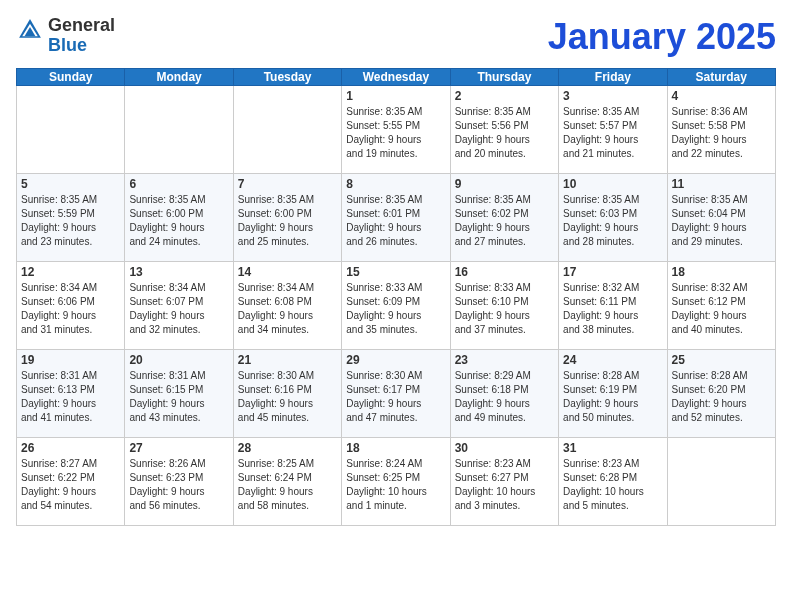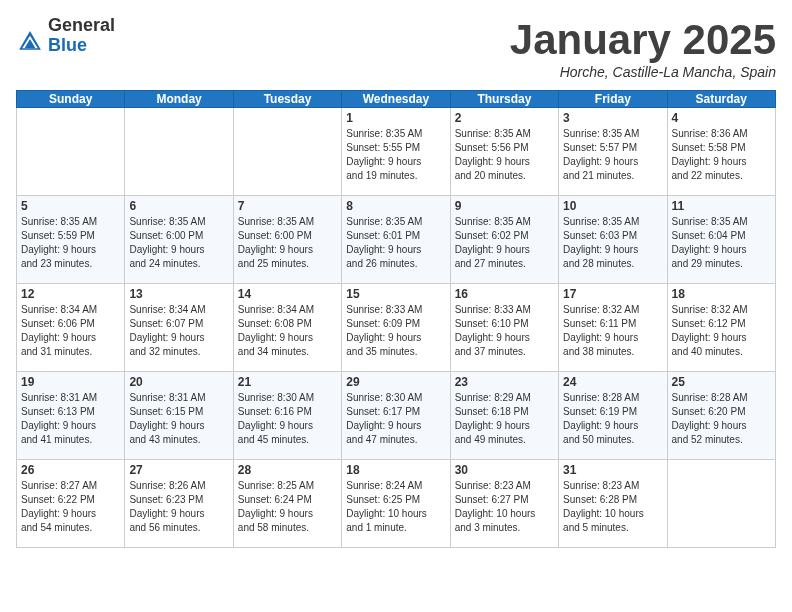--- a/index.html
+++ b/index.html
@@ -11,39 +11,39 @@
       padding: 16px;
     }
     .header {
       display: flex;
       justify-content: space-between;
       align-items: flex-start;
       margin-bottom: 10px;
     }
     .logo {
       display: flex;
-      align-items: flex-end;
+      align-items: flex-start;
       gap: 4px;
     }
     .logo-text {
       font-size: 18px;
       font-weight: bold;
       line-height: 1.1;
     }
     .logo-general { color: #333; }
     .logo-blue { color: #1a6bb5; margin-top: 31px; }
     .logo-icon {
       width: 28px;
       height: 28px;
     }
     .title-block { text-align: right; }
     .month-title {
-      font-size: 42px;
-      font-weight: bold;
-      color: #404040;
+      font-size: 36px;
+      font-weight: bold;
+      color: #1d4ed8;
     }
     .location-title {
       font-size: 14px;
       color: #333;
       font-style: italic;
     }
     .calendar {
       width: 100%;
       border-collapse: collapse;
       font-size: 10.5px;
@@ -92,21 +92,20 @@
       <polygon points="18,10 28,26 8,26" fill="#fff"></polygon>
       <polygon points="18,14 25,26 11,26" fill="#1a6bb5"></polygon>
     </svg>
     <div class="logo-text">
       <span class="logo-general">General</span><br>
       <span class="logo-blue">Blue</span>
     </div>
   </div>
   <div class="title-block">
     <div class="month-title">January 2025</div>
-    <div class="location-title">Horche, Castille-La Mancha, Spain</div>
   </div>
 </div>
 
 <table class="calendar">
   <thead>
     <tr>
     <th>Sunday</th>
         <th>Monday</th>
         <th>Tuesday</th>
         <th>Wednesday</th>

